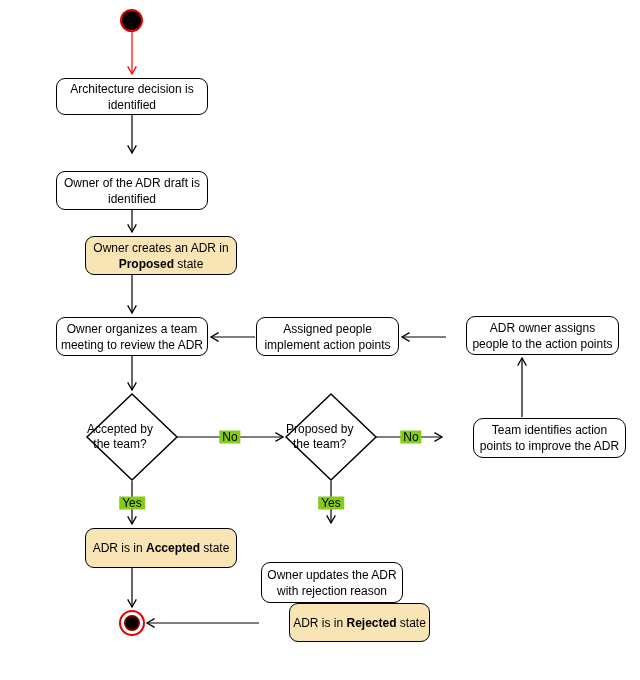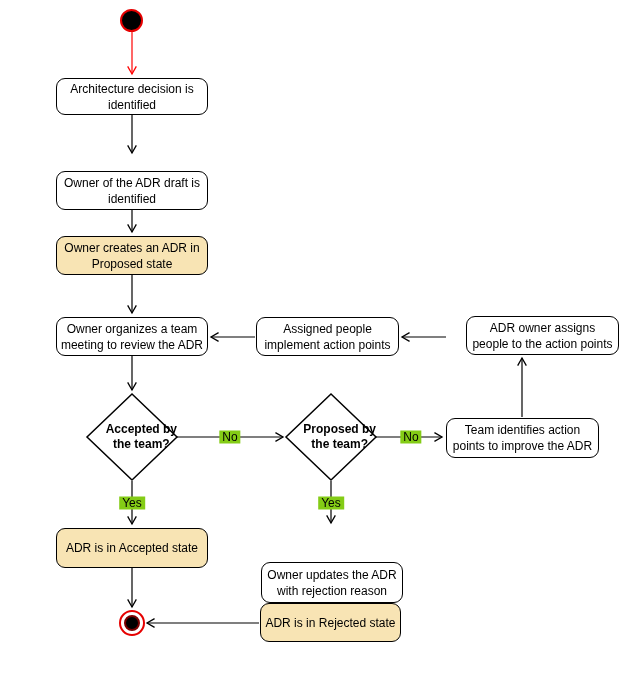--- a/index.html
+++ b/index.html
@@ -22,43 +22,43 @@
   .edge.red{stroke:var(--red);}
   .ah{fill:none;stroke:var(--line);stroke-width:1.2;}
   .ah.red{stroke:var(--red);}
   .shape-outline{fill:#fff;stroke:var(--line);stroke-width:1.5;}
   .node{
     position:absolute;display:flex;align-items:center;justify-content:center;
     text-align:center;background:var(--node-fill);border:1.5px solid var(--line);
     border-radius:9px;line-height:16px;box-sizing:border-box;padding:1px;
     white-space:nowrap;
   }
-  .node.state{background:var(--state-fill);}
+  .node.state{background:var(--state-fill);margin-left:29px;}
   .diamond-label{
-    position:absolute;display:flex;align-items:center;justify-content:flex-end;
-    text-align:center;line-height:15px;white-space:nowrap;font-weight:bold;
+    position:absolute;display:flex;align-items:center;justify-content:flex-start;
+    text-align:center;line-height:15px;white-space:nowrap;
   }
   .edge-label{
     position:absolute;transform:translate(-50%,-50%);
     background:#84cc16;padding:0 3px;line-height:13px;
   }
   .terminal-start{
     position:absolute;left:120px;top:9px;width:19px;height:19px;
     background:#000;border:2px solid var(--terminal-ring);border-radius:50%;
   }
   .terminal-end-outer{
     position:absolute;left:119px;top:610px;width:22px;height:22px;
     border:2px solid var(--terminal-ring);border-radius:50%;background:#fff;
     display:flex;align-items:center;justify-content:center;
   }
   .terminal-end-inner{
     width:12px;height:12px;background:#000;
     border:2px solid var(--end-inner-border);border-radius:50%;
   }
-  b{font-weight:normal;}
+  b{font-weight:bold;}
 </style>
 </head>
 <body>
 
 <div class="canvas">
 
   <svg class="overlay" viewBox="0 0 640 680">
     <defs>
       <marker id="ahb" viewBox="0 0 10 10" refX="8" refY="5" markerWidth="9" markerHeight="9" orient="auto">
         <path class="ah" d="M1,1 L8,5 L1,9"></path>
@@ -139,21 +139,21 @@
     </div>
   </div>
 
   <div class="diamond-label" style="left:286px;top:414px;width:90px;height:46px;">
     <div>
       <span>Proposed by</span><br>
       <span>the team?</span>
     </div>
   </div>
 
-  <div class="node" style="left:446px;top:418px;width:153px;height:40px;">
+  <div class="node" style="left:473px;top:418px;width:153px;height:40px;border-radius:10px;">
     <div>
       <span>Team identifies action</span><br>
       <span>points to improve the ADR</span>
     </div>
   </div>
 
   <div class="edge-label" style="left:230px;top:437px;">No</div>
   <div class="edge-label" style="left:411px;top:437px;">No</div>
   <div class="edge-label" style="left:132px;top:503px;">Yes</div>
   <div class="edge-label" style="left:331px;top:503px;">Yes</div>

